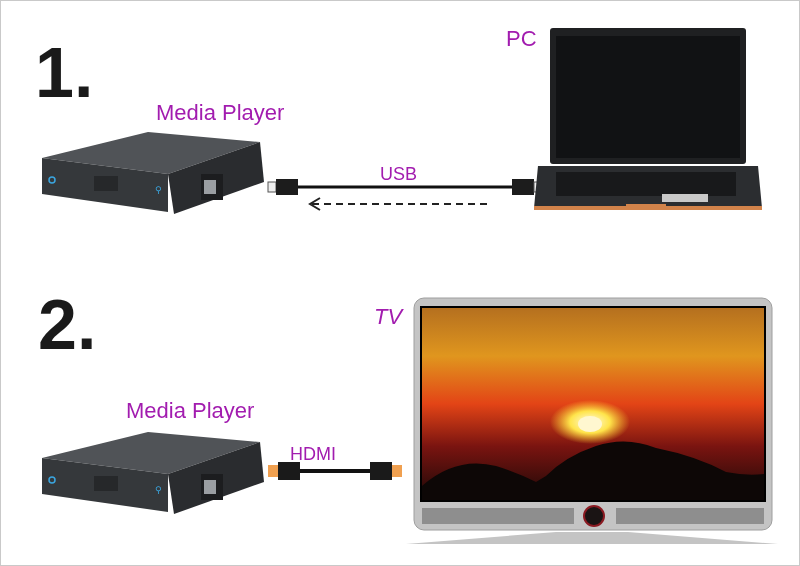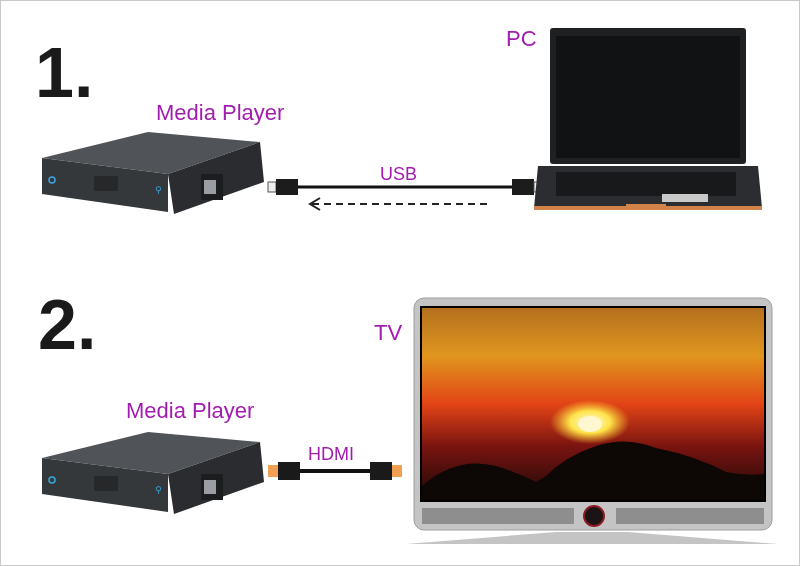--- a/index.html
+++ b/index.html
@@ -46,22 +46,22 @@
   <rect x="22" y="10" width="184" height="122" fill="#111214"></rect>
   <polygon points="4,140 224,140 228,182 0,182" fill="#2b2d30"></polygon>
   <rect x="22" y="146" width="180" height="24" fill="#18191b"></rect>
   <rect x="128" y="168" width="46" height="8" fill="#c9c9c9"></rect>
   <rect x="0" y="180" width="228" height="4" fill="#d2834a"></rect>
   <rect x="92" y="178" width="40" height="6" fill="#d2834a"></rect>
 </svg>
 
 <div class="step" style="left:38px;top:290px;">2.</div>
 <div class="label" style="left:126px;top:400px;">Media Player</div>
-<div class="label" style="left:374px;top:322px;">TV</div>
-<div class="label small" style="left:308px;top:445px;">HDMI</div>
+<div class="label" style="left:374px;top:306px;font-style:italic;">TV</div>
+<div class="label small" style="left:290px;top:445px;">HDMI</div>
 
 <svg style="left:38px;top:430px;" width="232" height="85" viewBox="0 0 232 85">
   <polygon points="4,28 110,2 222,12 130,44" fill="#505357"></polygon>
   <polygon points="4,28 130,44 130,82 4,64" fill="#35383b"></polygon>
   <polygon points="130,44 222,12 226,52 136,84" fill="#2a2c2f"></polygon>
   <rect x="56" y="46" width="24" height="15" fill="#26282a"></rect>
   <circle cx="14" cy="50" r="3" fill="none" stroke="#3aa6e0" stroke-width="1.5"></circle>
   <text x="117" y="63" fill="#3aa6e0" font-size="9" font-family="DejaVu Sans,sans-serif">⚲</text>
   <rect x="163" y="44" width="22" height="26" fill="#1c1d1f"></rect>
   <rect x="166" y="50" width="12" height="14" fill="#9a9ea2"></rect>

